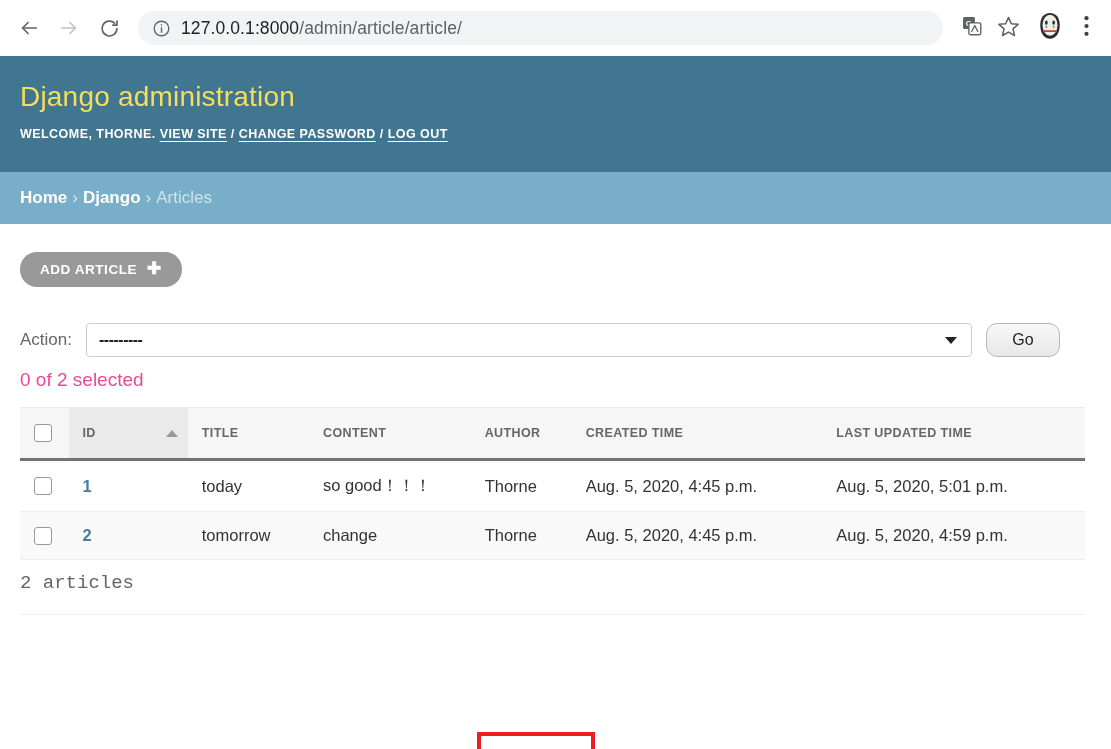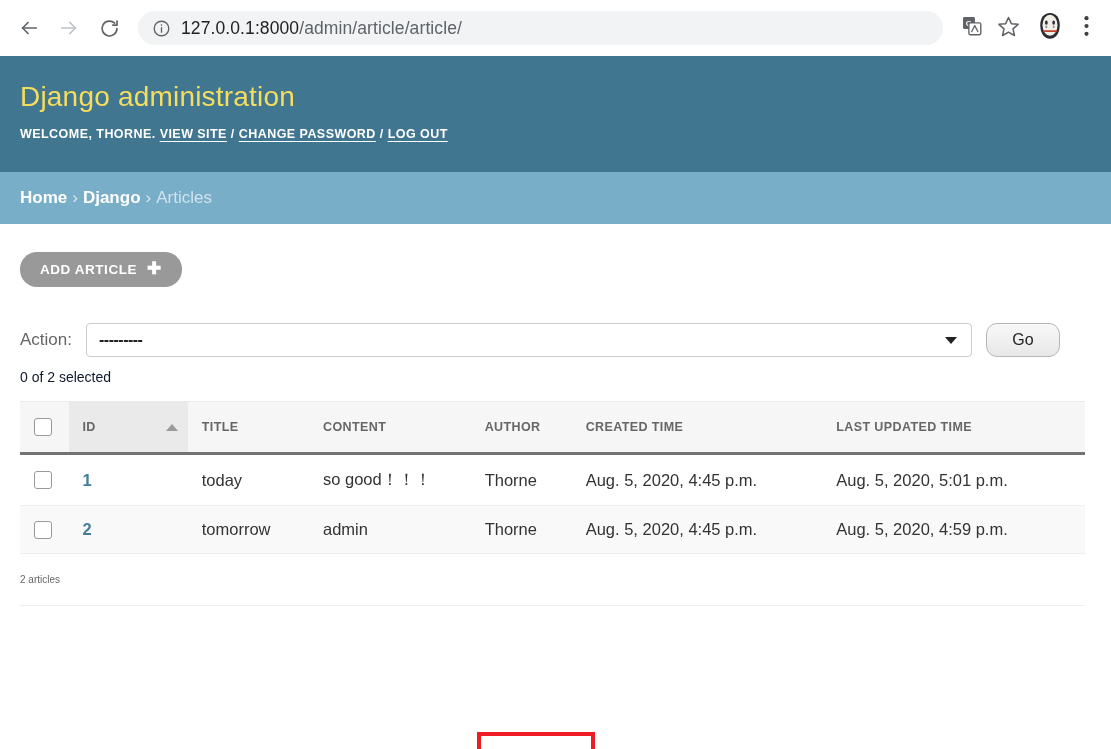--- a/index.html
+++ b/index.html
@@ -186,22 +186,22 @@
     background: linear-gradient(#f8f8f8, #e8e8e8);
     border: 1px solid #b7b7b7;
     border-radius: 11px;
     font-size: 16px;
     color: #222222;
     font-family: "Liberation Sans", sans-serif;
     cursor: pointer;
   }
   #action-counter {
     margin-top: 12px;
-    font-size: 14px;
-    color: #0f172a;
+    font-size: 19px;
+    color: #ec4899;
   }
 
   
   #results-wrap { margin-top: 16px; }
   table#result-list {
     width: 1065px;
     border-collapse: collapse;
     font-size: 16.5px;
     color: #333333;
   }
@@ -258,24 +258,25 @@
     width: 18px; height: 18px;
     border: 1px solid #999999;
     border-radius: 3px;
     background: #ffffff;
     margin: 0;
     display: block;
     cursor: pointer;
   }
 
   #result-count {
-    margin-top: 20px;
-    font-size: 10px;
+    margin-top: 12px;
+    font-size: 19px;
     color: #666666;
     padding-left: 0;
+    font-family: Liberation Mono, monospace;
   }
   #bottom-rule {
     margin-top: 20px;
     width: 1065px;
     border-top: 1px solid #eeeeee;
   }
 
   
   #annotation-box {
     position: absolute;
@@ -452,21 +453,21 @@
           <td class="col-updated">Aug. 5, 2020, 5:01 p.m.</td>
         </tr>
         <tr class="row2">
           <td class="col-check">
             <input type="checkbox" class="rowcheck" style="">
           </td>
           <td class="col-id id-cell">
             <a href="#">2</a>
           </td>
           <td class="col-title">tomorrow</td>
-          <td class="col-content">admin</td>
+          <td class="col-content">change</td>
           <td class="col-author">Thorne</td>
           <td class="col-created">Aug. 5, 2020, 4:45 p.m.</td>
           <td class="col-updated">Aug. 5, 2020, 4:59 p.m.</td>
         </tr>
       </tbody>
     </table>
 
     <div id="result-count">2 articles</div>
     <div id="bottom-rule"></div>
   </div>

